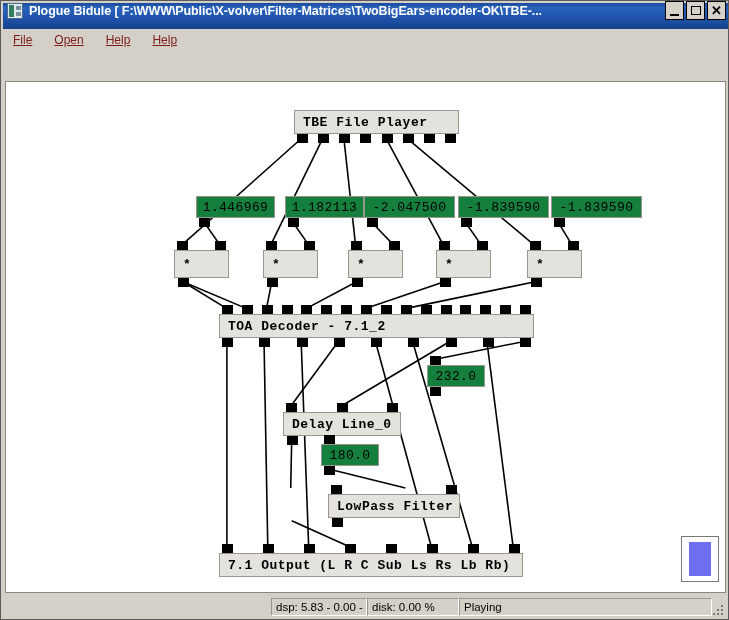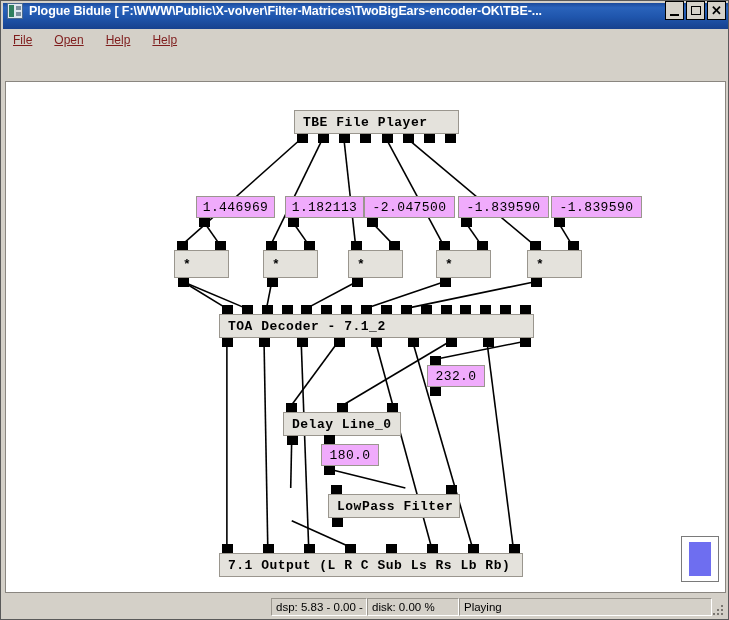--- a/index.html
+++ b/index.html
@@ -183,21 +183,21 @@
     letter-spacing: 0.5px;
     height: 100%;
   }
   .port {
     position: absolute;
     width: 11px; height: 9px;
     background: #000000;
   }
   .numbox {
     position: absolute;
-    background: #f0abfc;
+    background: #15803d;
     border: 1px solid #9a968e;
     box-sizing: border-box;
     font-family: "Liberation Mono", monospace;
     font-size: 13px;
     color: #000;
     display: flex;
     align-items: center;
     justify-content: center;
     letter-spacing: 0.4px;
     white-space: nowrap;

